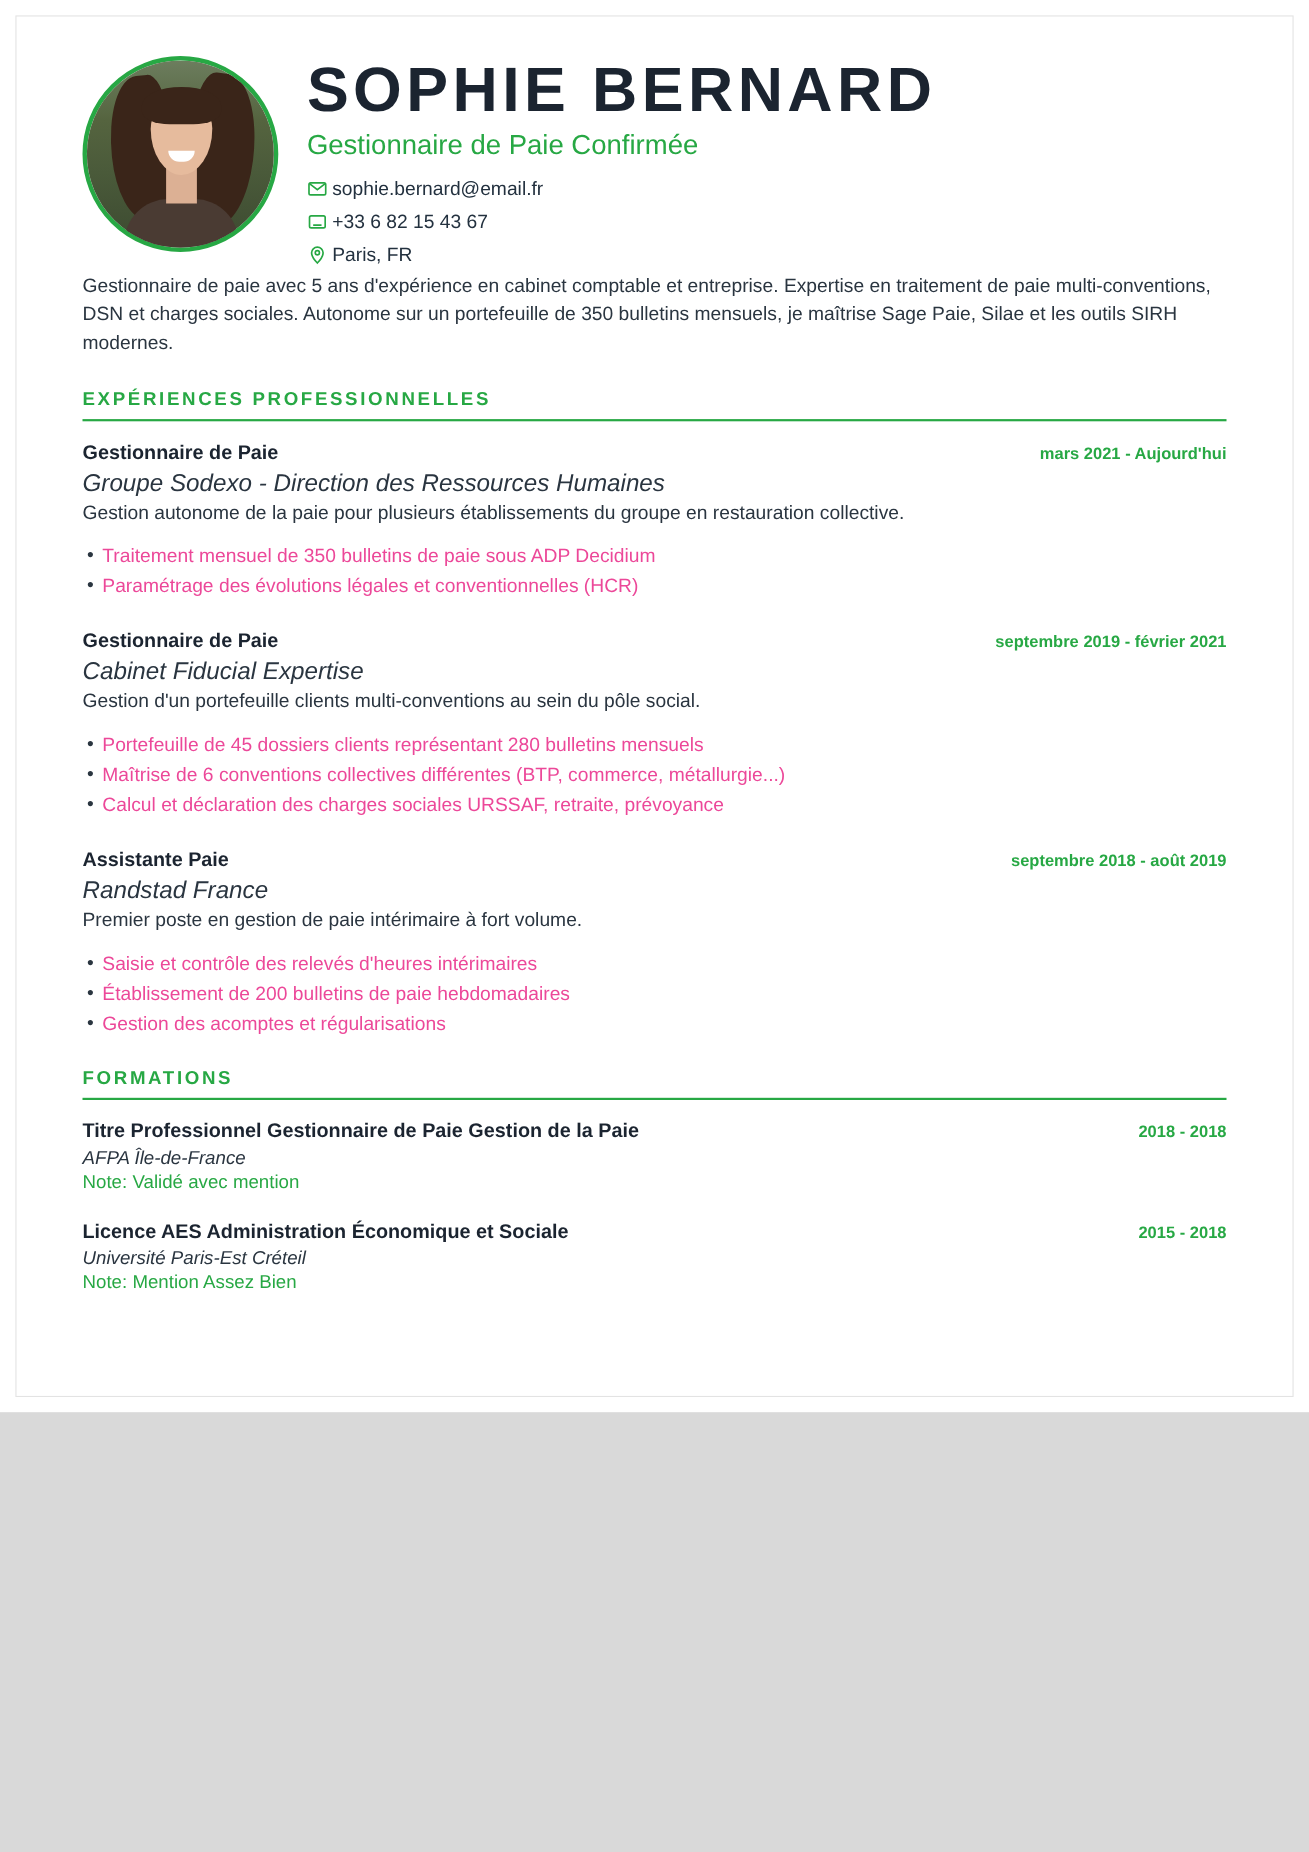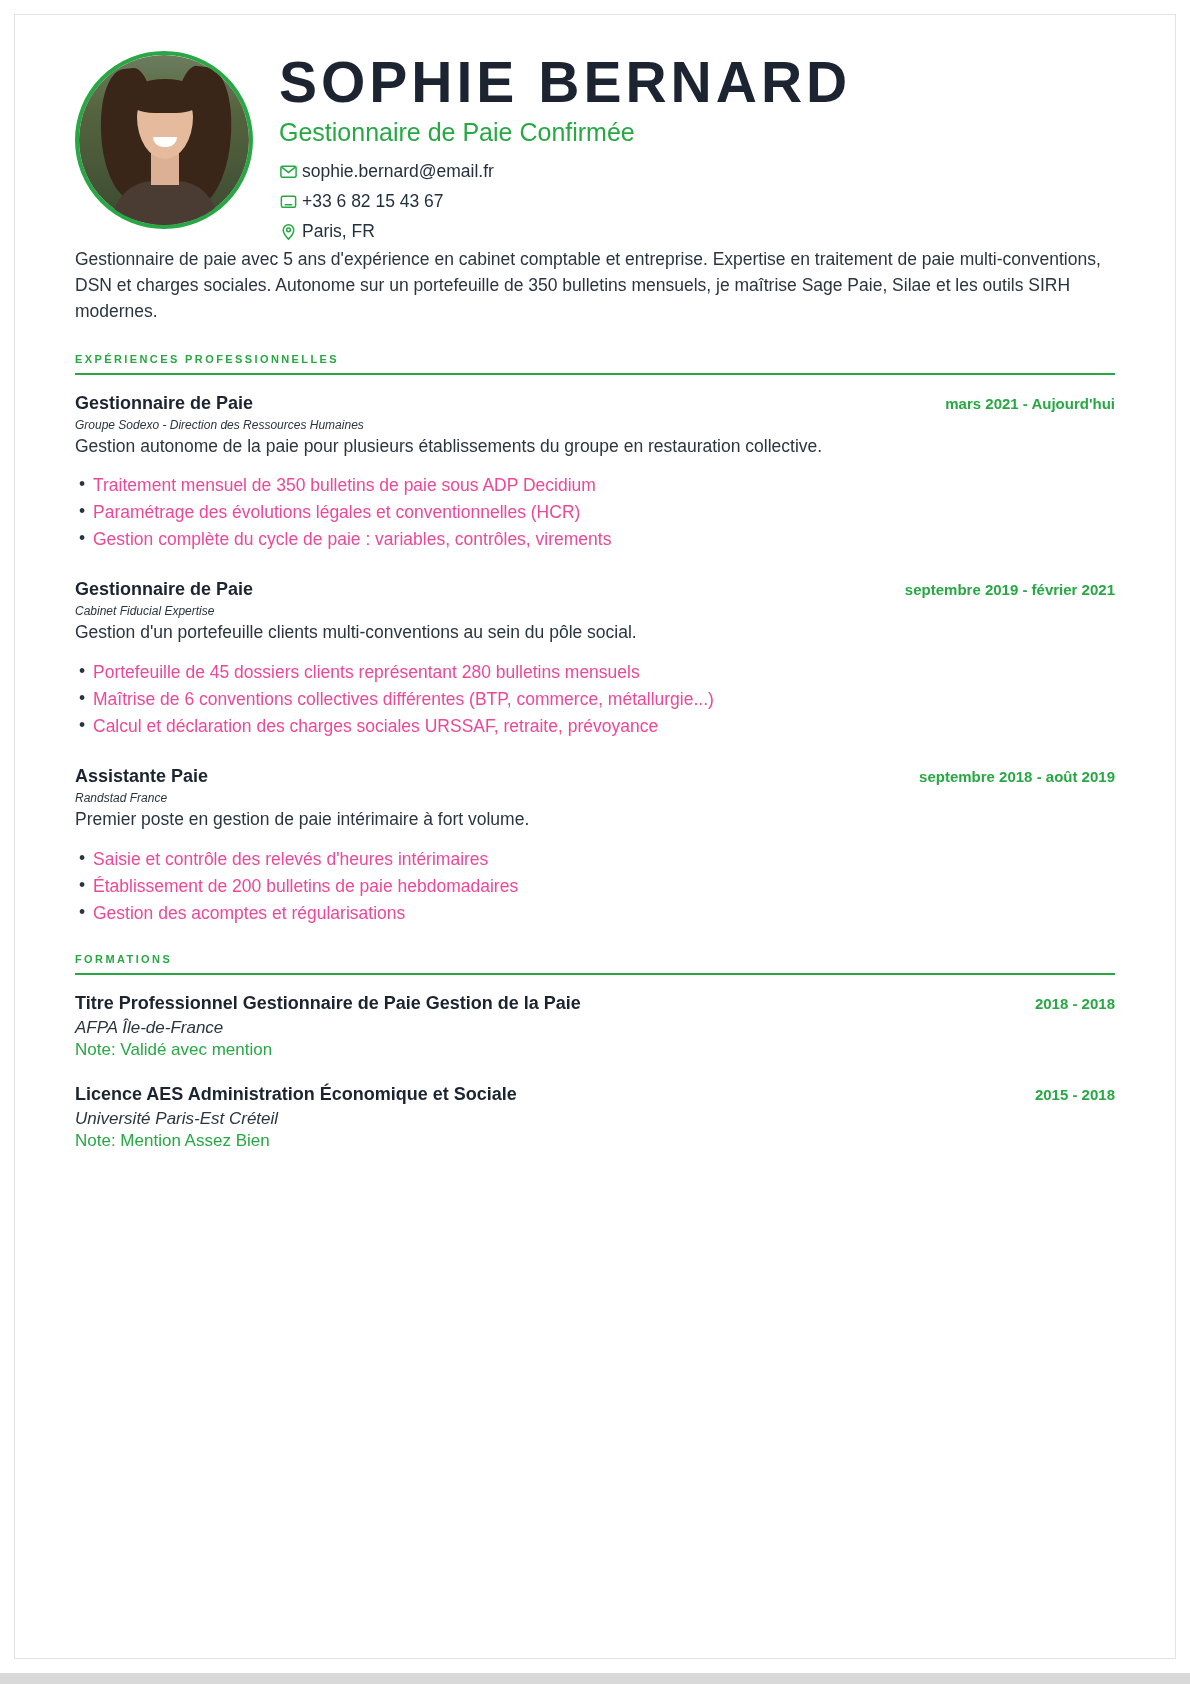--- a/index.html
+++ b/index.html
@@ -5,21 +5,21 @@
   html, body {
     margin: 0;
     padding: 0;
     background: #d9d9d9;
   }
   body {
     font-family: "Liberation Sans", sans-serif;
   }
   .page {
     width: 1190px;
-    height: 1673px;
+    height: 1284px;
     background: #ffffff;
     position: relative;
     box-sizing: border-box;
     padding: 14px 14px;
     margin: 0 auto;
   }
   .sheet {
     border: 1px solid #e3e3e3;
     width: 100%;
     height: 100%;
@@ -145,21 +145,21 @@
     font-size: 17.5px;
     line-height: 1.48;
     color: #2a3540;
     margin-top: -4px;
     margin-bottom: 28px;
     text-align: left;
   }
 
   
   .section-title {
-    font-size: 11px;
+    font-size: 17px;
     font-weight: bold;
     letter-spacing: 2.4px;
     color: #27a844;
     text-transform: uppercase;
     margin: 26px 0 8px 0;
   }
   .section-rule {
     border: 0;
     border-top: 2.5px solid #27a844;
     margin: 0 0 18px 0;
@@ -177,21 +177,21 @@
     font-weight: bold;
     color: #1b2430;
   }
   .entry-dates {
     font-size: 15px;
     font-weight: bold;
     color: #27a844;
     white-space: nowrap;
   }
   .entry-org {
-    font-size: 12px;
+    font-size: 22px;
     font-style: italic;
     color: #2a3540;
     margin-top: 4px;
   }
   .entry-desc {
     font-size: 17.5px;
     color: #2a3540;
     margin-top: 2px;
     line-height: 1.4;
   }
@@ -297,21 +297,20 @@
     <div class="entry">
       <div class="entry-head">
         <div class="entry-role">Gestionnaire de Paie</div>
         <div class="entry-dates">mars 2021 - Aujourd'hui</div>
       </div>
       <div class="entry-org">Groupe Sodexo - Direction des Ressources Humaines</div>
       <div class="entry-desc">Gestion autonome de la paie pour plusieurs établissements du groupe en restauration collective.</div>
       <ul class="bullets">
         <li>Traitement mensuel de 350 bulletins de paie sous ADP Decidium</li>
         <li>Paramétrage des évolutions légales et conventionnelles (HCR)</li>
-        <li>Gestion complète du cycle de paie : variables, contrôles, virements</li>
       </ul>
     </div>
 
     <div class="entry">
       <div class="entry-head">
         <div class="entry-role">Gestionnaire de Paie</div>
         <div class="entry-dates">septembre 2019 - février 2021</div>
       </div>
       <div class="entry-org">Cabinet Fiducial Expertise</div>
       <div class="entry-desc">Gestion d'un portefeuille clients multi-conventions au sein du pôle social.</div>

